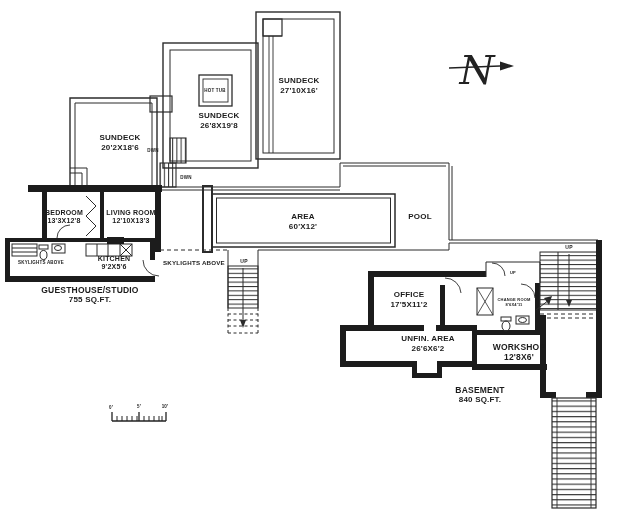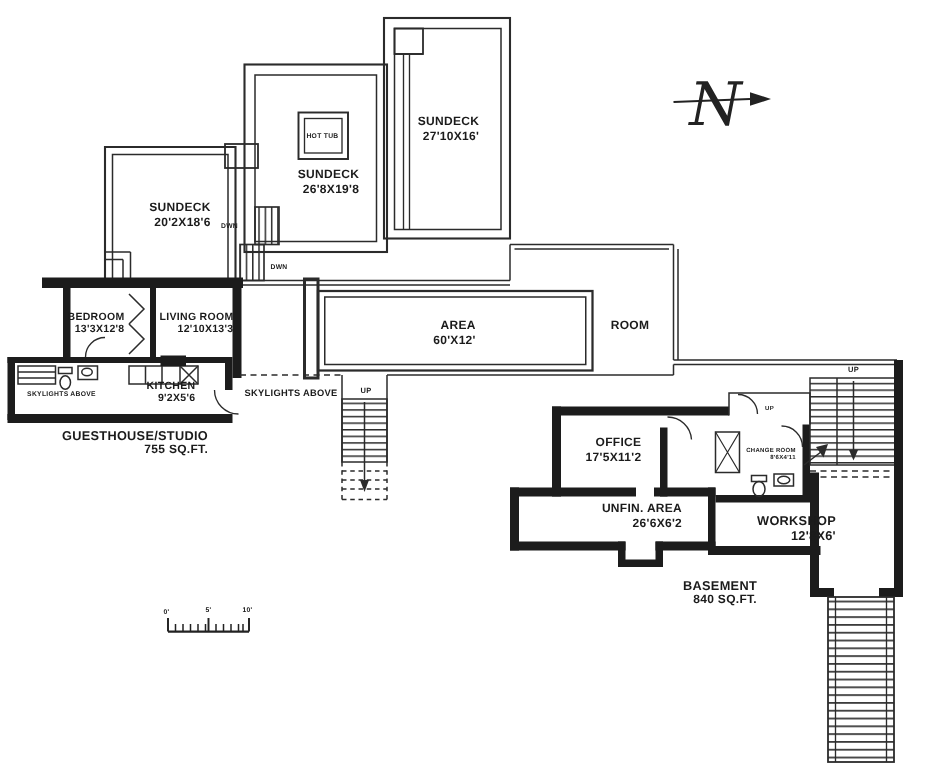--- a/index.html
+++ b/index.html
@@ -3,21 +3,21 @@
 <meta charset="utf-8">
 <style>
   html,body{margin:0;padding:0;background:#fff;}
   .plan{
     position:relative;width:621px;height:521px;background:#ffffff;
     font-family:"Liberation Sans",sans-serif;color:#1b1b1b;overflow:hidden;
   }
   .plan svg{position:absolute;left:0;top:0;}
   .lbl{
     position:absolute;transform:translate(-50%,-50%);
-    text-align:right;font-weight:bold;line-height:1.2;
+    text-align:center;font-weight:bold;line-height:1.2;
     letter-spacing:.2px;white-space:nowrap;color:#1b1b1b;
   }
   .s9{font-size:8.5px}.s8{font-size:8px}.s7{font-size:7px}
   .s6{font-size:6.2px}.s5{font-size:5px}.s45{font-size:4.5px}.s4{font-size:4px}
   .u{}
   .compass-n{
     position:absolute;transform:translate(-50%,-50%);
     font-family:"DejaVu Serif",serif;font-style:italic;font-weight:normal;
     font-size:40px;color:#222;
   }
@@ -256,21 +256,21 @@
     <div class="u">GUESTHOUSE/STUDIO</div>
     <div class="u s8">755 SQ.FT.</div>
   </div>
 
   <div class="lbl s8" style="left:303px;top:222px">
     <div>AREA</div>
     <div>60'X12'</div>
   </div>
 
   <div class="lbl s8" style="left:420px;top:217px">
-    <div>ROOM</div>
+    <div>POOL</div>
   </div>
 
   <div class="lbl s8" style="left:409px;top:300px">
     <div>OFFICE</div>
     <div>17'5X11'2</div>
   </div>
 
   <div class="lbl s8" style="left:428px;top:344px">
     <div>UNFIN. AREA</div>
     <div>26'6X6'2</div>
@@ -278,21 +278,21 @@
 
   <div class="lbl s4" style="left:514px;top:303px">
     <div>CHANGE ROOM</div>
     <div>8'6X4'11</div>
   </div>
 
   <div class="lbl s4" style="left:513px;top:273px">
     <div>UP</div>
   </div>
 
-  <div class="lbl s9" style="left:531px;top:352px">
+  <div class="lbl s9" style="left:519px;top:352px">
     <div>WORKSHOP</div>
     <div>12'8X6'</div>
   </div>
 
   <div class="lbl s9" style="left:480px;top:395px">
     <div class="u">BASEMENT</div>
     <div class="s8">840 SQ.FT.</div>
   </div>
 
   <div class="lbl s5" style="left:569px;top:247px">

